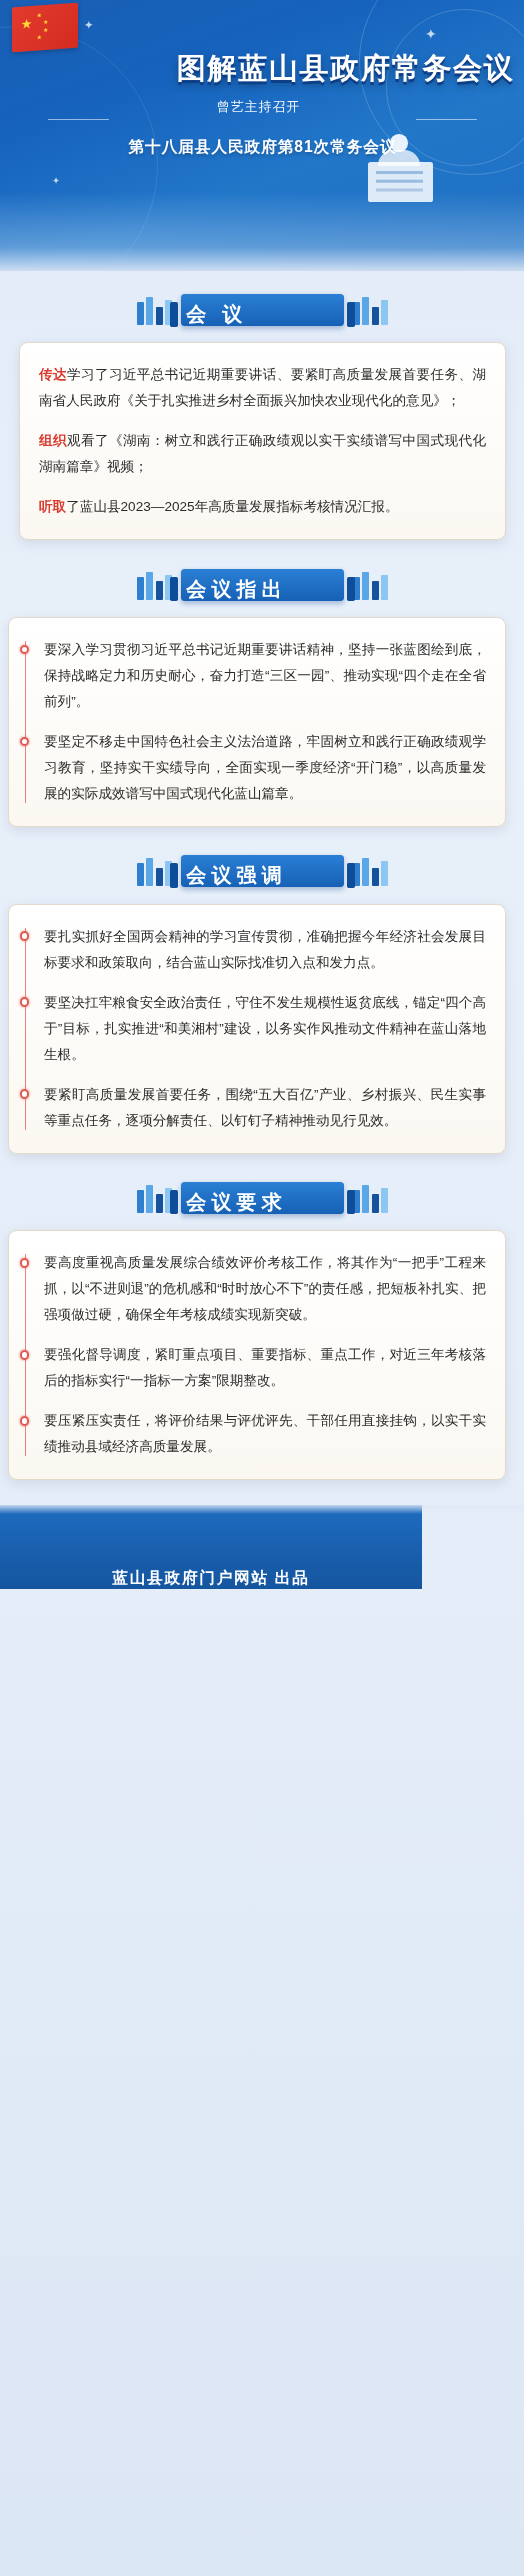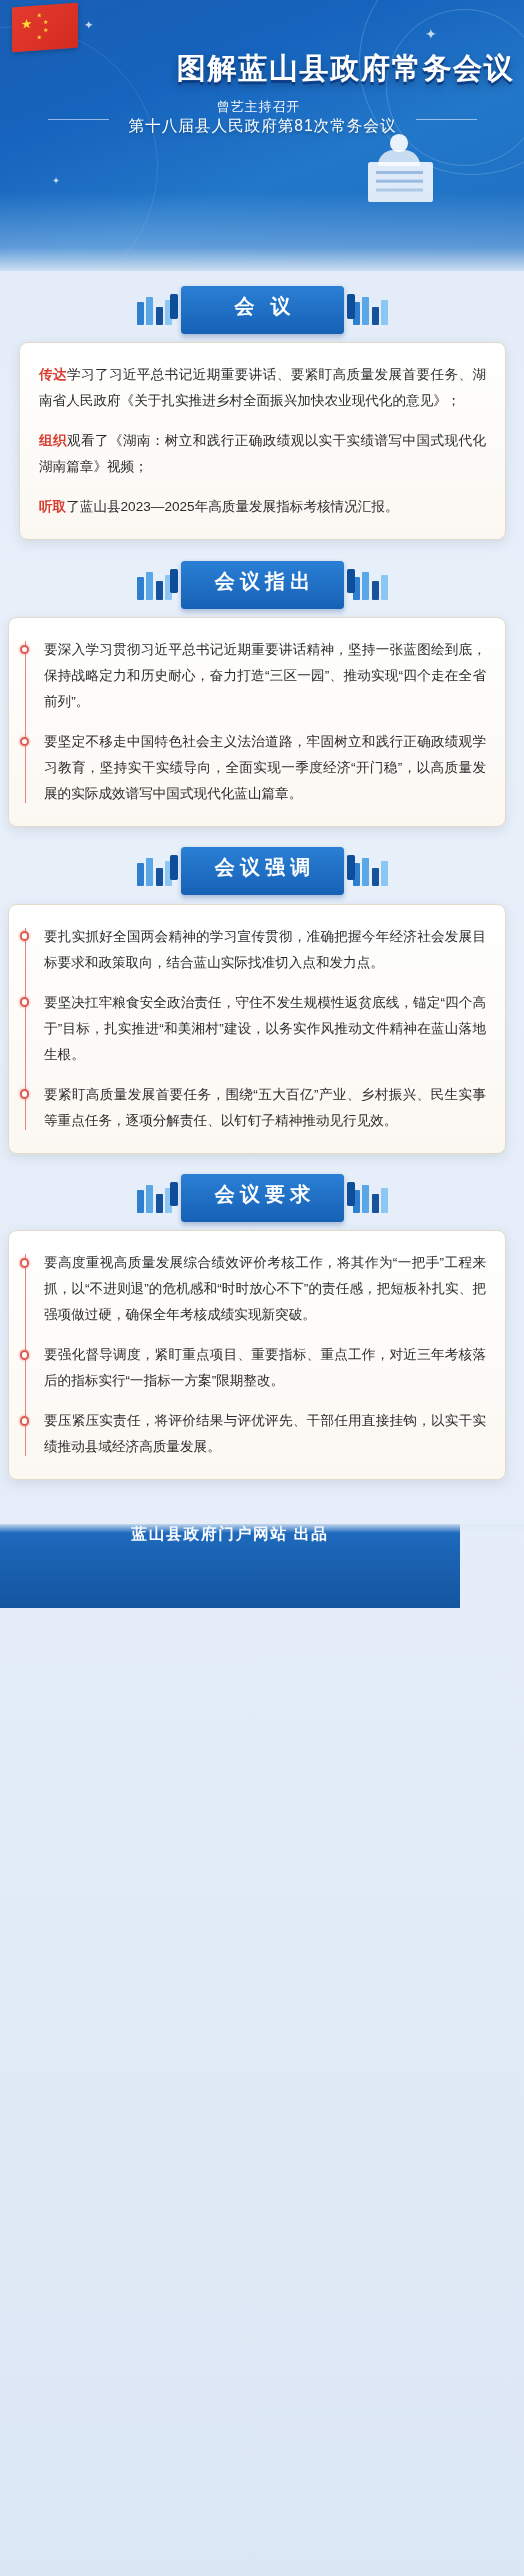--- a/index.html
+++ b/index.html
@@ -86,24 +86,24 @@
   .hdr-divline {
     position: absolute;
     top: 119px;
     height: 0.9px;
     background: rgba(255,255,255,0.55);
   }
   .hdr-divline.left { left: 48px; width: 61px; }
   .hdr-divline.right { right: 48px; width: 61px; }
   .hdr-sub2 {
     position: absolute;
-    left: 0; right: 0; top: 116px;
+    left: 0; right: 0; top: 137px;
     text-align: center;
     font-size: 15.7px;
-    font-weight: normal;
+    font-weight: bold;
     color: #ffffff;
     letter-spacing: 0.9px;
     text-shadow: 0 1.7px 3.5px rgba(0,0,0,0.25);
   }
   .podium {
     position: absolute;
     right: 77px; top: 127px;
     width: 96px; height: 79px;
   }
   .podium .body {
@@ -161,23 +161,22 @@
   .book { width: 7px; border-radius: 0.9px; }
   .bk-a { height: 23px; background: #2f7fd1; }
   .bk-b { height: 28px; background: #5aa7e8; }
   .bk-c { height: 18.4px; background: #17539c; }
   .bk-d { height: 25px; background: #8cc6f2; }
 
   .sec-title {
     position: relative;
     margin: 0 8.7px;
     min-width: 163px;
-    height: 48px;
+    height: 32px;
     line-height: 40px;
-    text-align: center;
     color: #ffffff;
     font-size: 20px;
     font-weight: bold;
     letter-spacing: 5.2px;
     text-indent: 5.2px;
     background: linear-gradient(180deg, #2a7fd4 0%, #1661b6 100%);
     border-radius: 3.5px;
     box-shadow: 0 2.6px 5.2px rgba(20,70,140,0.3);
   }
   .sec-title:before, .sec-title:after {
@@ -227,26 +226,26 @@
     left: -24.5px; top: 7.9px;
     width: 9.6px; height: 9.6px;
     border-radius: 50%;
     background: #ffffff;
     border: 2.6px solid #e05a52;
     box-shadow: 0 0 0 1.7px rgba(224,90,82,0.18);
   }
 
   
   .footer {
-    margin-top: 39px;
-    width: 460px;
+    margin-top: 20px;
+    width: 422px;
     height: 84px;
     background: linear-gradient(180deg, #1f6cc0 0%, #14559f 100%);
     display: flex;
-    align-items: flex-start;
+    align-items: flex-end;
     justify-content: center;
     position: relative;
   }
   .footer:before {
     content: "";
     position: absolute;
     left: 0; top: 0; width: 525px; height: 8.7px;
     background: linear-gradient(180deg, rgba(223,233,246,0.85), rgba(31,108,192,0));
   }
   .footer-text {

